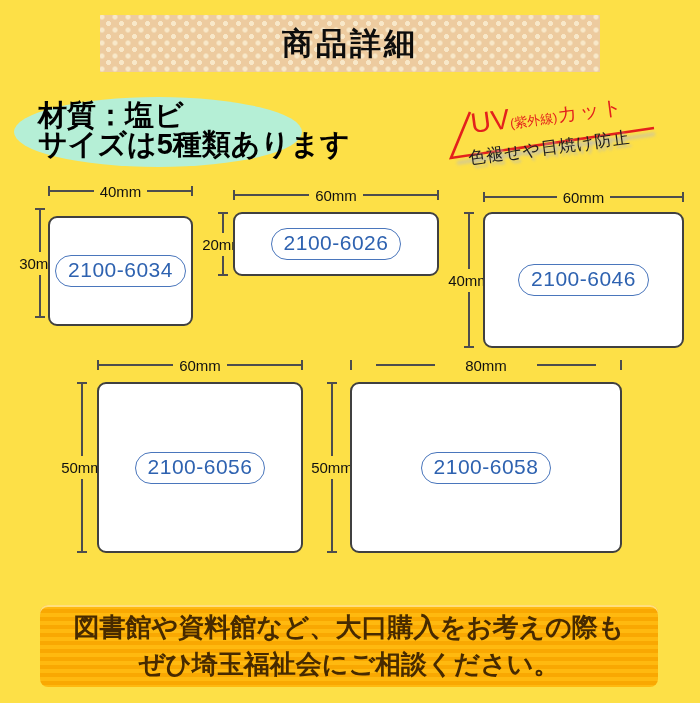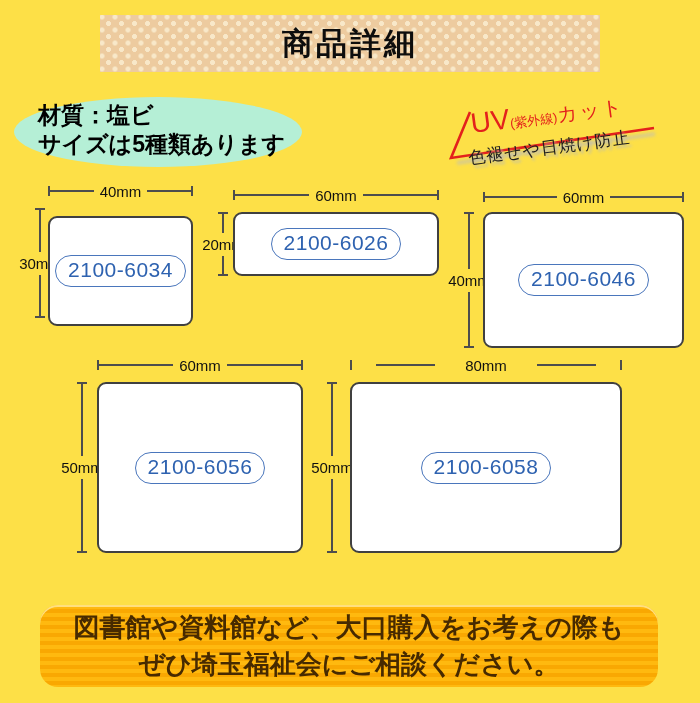--- a/index.html
+++ b/index.html
@@ -21,21 +21,21 @@
   .banner-title{
     font-size:31px;font-weight:700;color:#0d0d0d;letter-spacing:3px;
   }
   
   .intro-ellipse{
     position:absolute;left:14px;top:97px;width:288px;height:70px;
     background:#b5efd6;border-radius:50%;
   }
   .intro-text{
     position:absolute;left:38px;top:101px;
-    font-size:23px;font-weight:700;color:#000;line-height:29px;white-space:nowrap;
+    font-size:29px;font-weight:700;color:#000;line-height:29px;white-space:nowrap;
   }
   
   .uv{position:absolute;left:443px;top:100px;width:220px;height:72px;}
   .uv svg{position:absolute;left:0;top:0;}
   .uv-line{
     position:absolute;left:30px;top:8px;transform:rotate(-7.5deg);
     transform-origin:left bottom;color:#e3211c;white-space:nowrap;
   }
   .uv-main{font-size:28px;}
   .uv-paren{font-size:13px;}
@@ -79,21 +79,21 @@
   .dh2{left:233px;top:186px;width:206px;}
   .dv2{left:200px;top:212px;height:64px;}
   .dh3{left:483px;top:188px;width:201px;}
   .dv3{left:446px;top:212px;height:136px;}
   .dh4{left:97px; top:356px;width:206px;}
   .dv4{left:59px; top:382px;height:171px;}
   .dh5{left:350px;top:356px;width:272px;gap:24px;}
   .dv5{left:309px;top:382px;height:171px;}
   
   .footer{
-    position:absolute;left:40px;top:605px;width:618px;height:82px;border-radius:18px;
+    position:absolute;left:40px;top:605px;width:618px;height:82px;border-radius:8px;
     background:repeating-linear-gradient(180deg,#ffb90f 0px,#ffb90f 4px,#f9a802 4px,#f9a802 8px);
     box-shadow:inset 0 2px 0 rgba(255,228,140,0.9);
     display:flex;flex-direction:column;align-items:center;justify-content:center;
   }
   .footer-line{
     font-size:26px;font-weight:700;color:#472a00;line-height:37px;white-space:nowrap;
   }
 </style>
 </head>
 <body>

